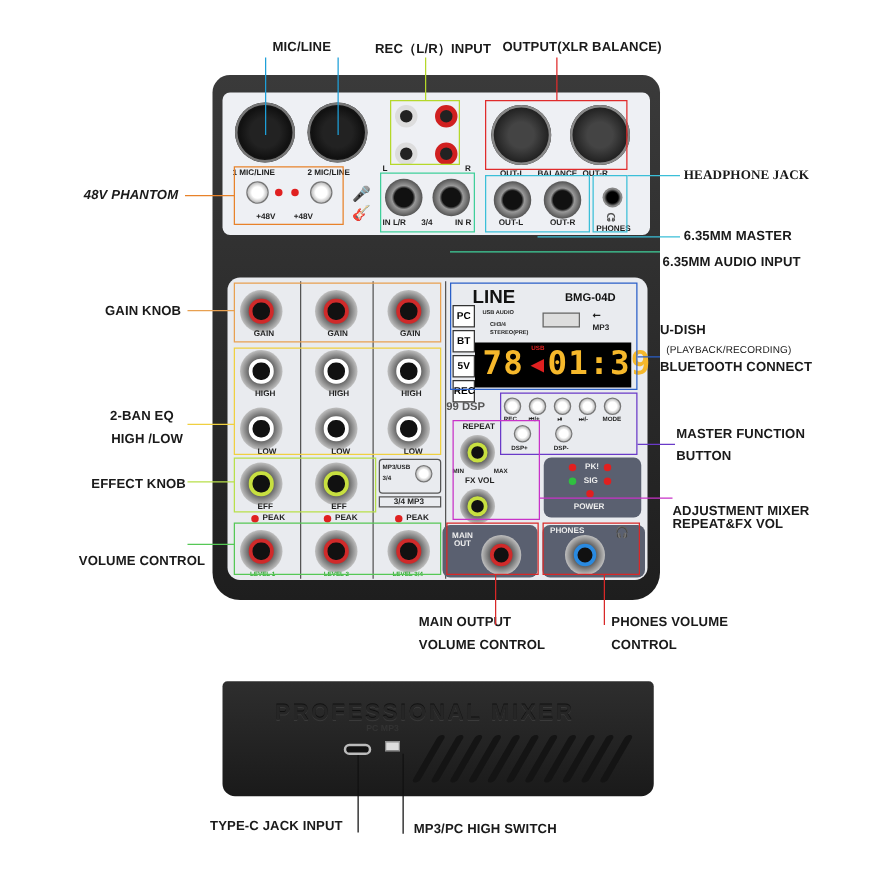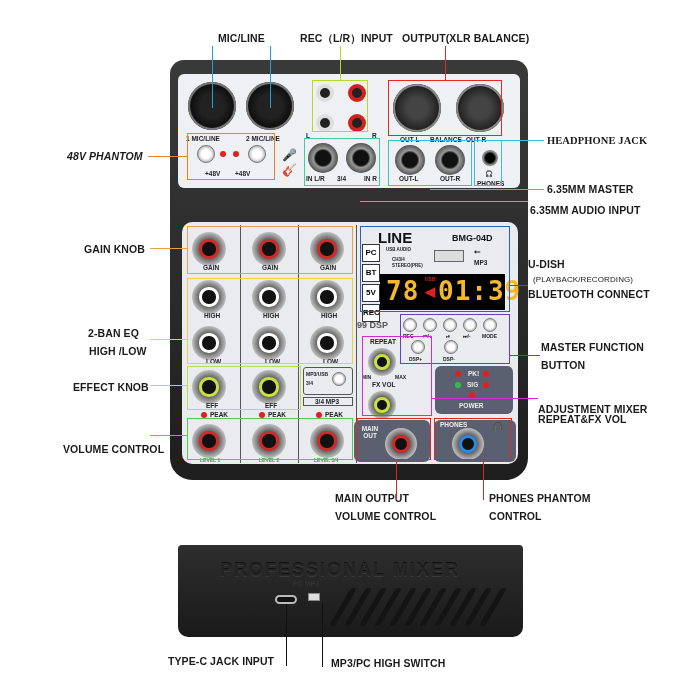--- a/index.html
+++ b/index.html
@@ -53,21 +53,21 @@
 <div class="lbl" style="left:528px;top:258px;">U-DISH</div>
 <div class="lbl small" style="left:533px;top:275px;">(PLAYBACK/RECORDING)</div>
 <div class="lbl" style="left:528px;top:288px;">BLUETOOTH CONNECT</div>
 <div class="lbl" style="left:541px;top:341px;">MASTER FUNCTION</div>
 <div class="lbl" style="left:541px;top:359px;">BUTTON</div>
 <div class="lbl" style="left:538px;top:385px;margin-top:28px;">REPEAT&amp;FX VOL</div>
 <div class="lbl" style="left:538px;top:403px;">ADJUSTMENT MIXER</div>
 
 <div class="lbl" style="left:335px;top:492px;">MAIN OUTPUT</div>
 <div class="lbl" style="left:335px;top:510px;">VOLUME CONTROL</div>
-<div class="lbl" style="left:489px;top:492px;">PHONES PHANTOM</div>
+<div class="lbl" style="left:489px;top:492px;">PHONES VOLUME</div>
 <div class="lbl" style="left:489px;top:510px;">CONTROL</div>
 <div class="lbl" style="left:168px;top:655px;">TYPE-C JACK INPUT</div>
 <div class="lbl" style="left:331px;top:657px;">MP3/PC HIGH SWITCH</div>
 
 <div class="mixer"></div>
 <div class="top-panel"></div>
 <div class="main-panel"></div>
 
 <div class="xlr-female" style="left:188px;top:82px;"></div>
 <div class="xlr-female" style="left:246px;top:82px;"></div>

